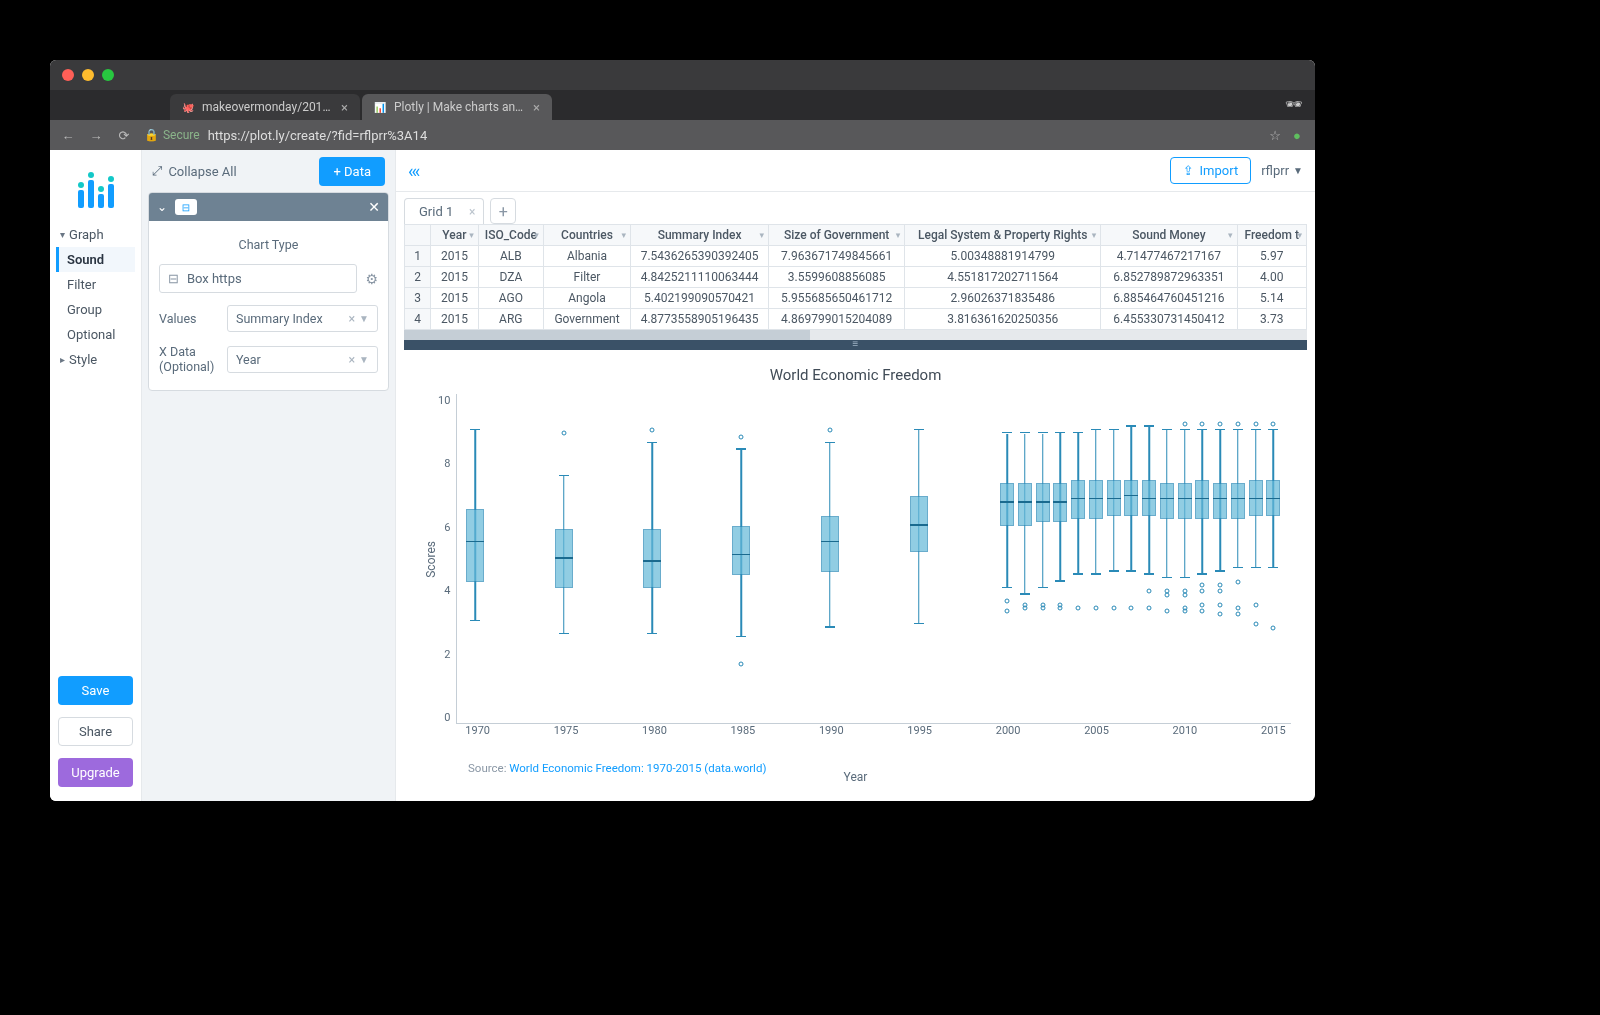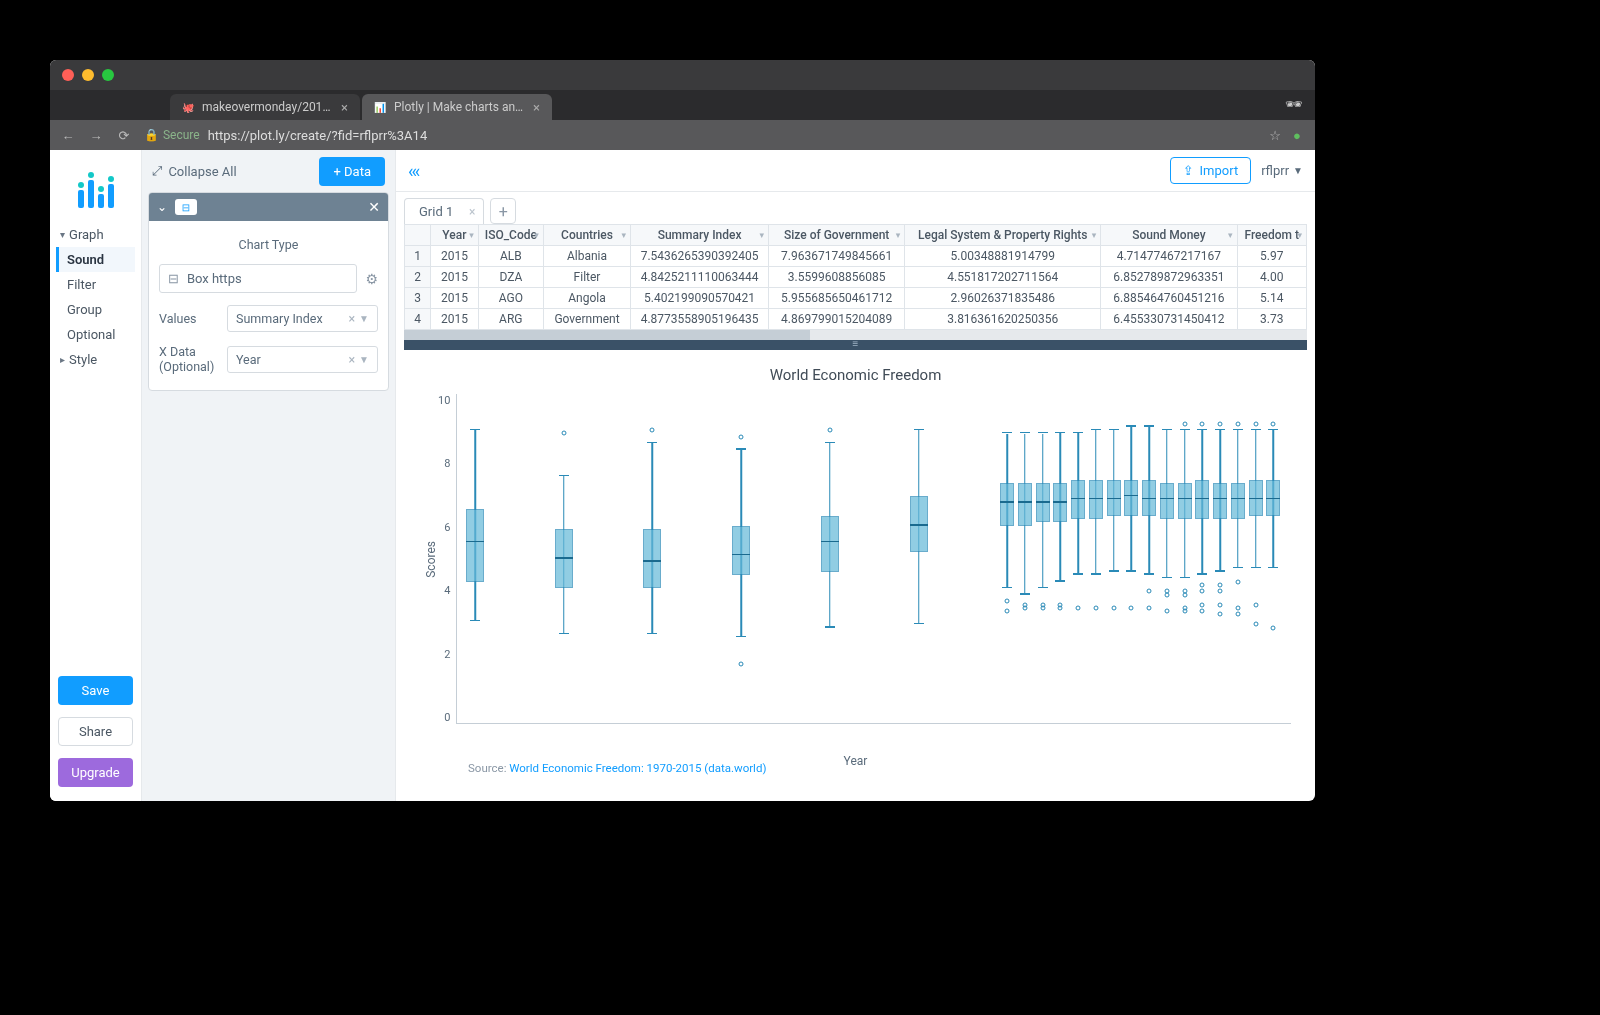--- a/index.html
+++ b/index.html
@@ -495,20 +495,32 @@
                 <div class="whisker" style="bottom: 47%; height: 42%;"></div>
                 <div class="whisker-cap" style="bottom: 89%;"></div>
                 <div class="whisker-cap" style="bottom: 47%;"></div>
                 <div class="box-body" style="bottom: 63%; height: 11%;"></div>
                 <div class="median" style="bottom: 68%;"></div>
                 <div class="outlier" style="bottom: 91%;"></div>
                 <div class="outlier" style="bottom: 29%;"></div>
               </div>
             </div>
         </div>
+        <div class="x-axis" id="x-axis" style="position: relative;">
+            <span class="x-tick" style="left: 2.12766%;">1970</span>
+            <span class="x-tick" style="left: 12.766%;">1975</span>
+            <span class="x-tick" style="left: 23.4043%;">1980</span>
+            <span class="x-tick" style="left: 34.0426%;">1985</span>
+            <span class="x-tick" style="left: 44.6809%;">1990</span>
+            <span class="x-tick" style="left: 55.3191%;">1995</span>
+            <span class="x-tick" style="left: 65.9574%;">2000</span>
+            <span class="x-tick" style="left: 76.5957%;">2005</span>
+            <span class="x-tick" style="left: 87.234%;">2010</span>
+            <span class="x-tick" style="left: 97.8723%;">2015</span>
+          </div>
         <div class="source-note">
           <span class="src-label">Source: </span><span class="src-link">World Economic Freedom: 1970-2015 (data.world)</span>
         </div>
         <div class="x-label">Year</div>
       </div>
     </div>
   </div>
 </div>
 
 </body></html>

